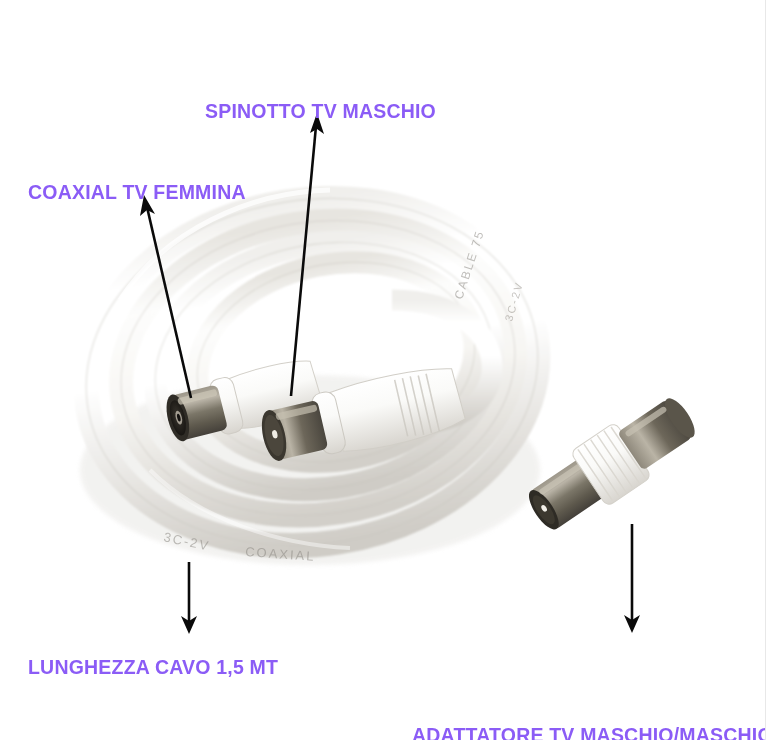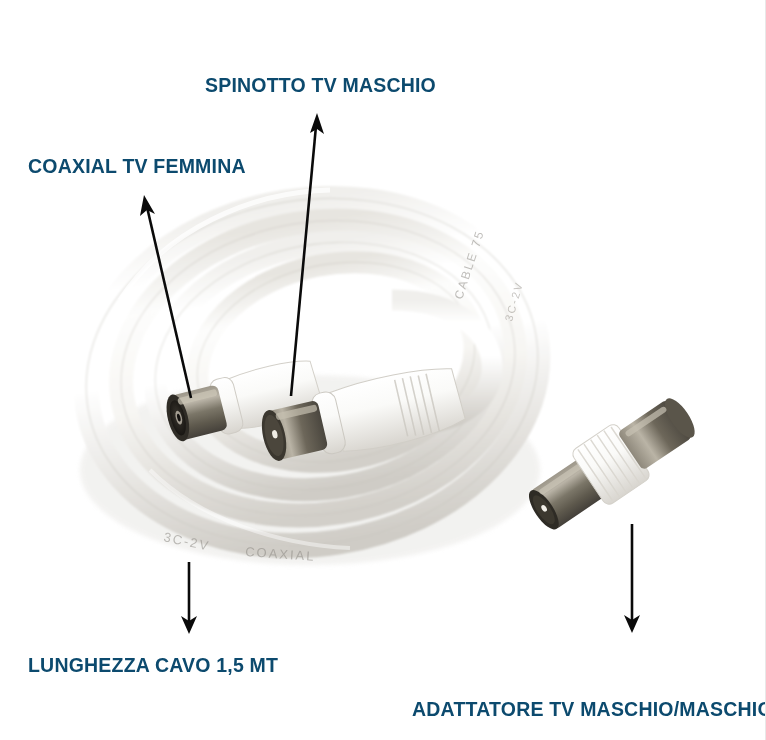--- a/index.html
+++ b/index.html
@@ -15,28 +15,29 @@
     background: #ffffff;
     overflow: hidden;
     font-family: "Liberation Sans", sans-serif;
     border-right: 1px solid #e8e8e8;
     box-sizing: border-box;
   }
   .label {
     position: absolute;
     font-family: "Liberation Sans", sans-serif;
     font-weight: bold;
-    color: #0c4a6e;
+    color: #8b5cf6;
     white-space: nowrap;
     letter-spacing: 0.2px;
     line-height: 1;
+    margin-top: 26px;
   }
   #label-maschio  { left: 205px; top: 76px;  font-size: 19.5px; }
   #label-femmina  { left: 28px;  top: 157px; font-size: 19.5px; }
-  #label-lunghezza{ left: 28px;  top: 656px; font-size: 19.5px; }
+  #label-lunghezza{ left: 28px;  top: 632px; font-size: 19.5px; }
   #label-adattatore{left: 412px; top: 700px; font-size: 19.5px; }
 
   .svg-layer {
     position: absolute;
     left: 0; top: 0;
     width: 766px;
     height: 740px;
     pointer-events: none;
   }
   .arrow-line { stroke: #0a0a0a; stroke-width: 2.6; fill: none; }

